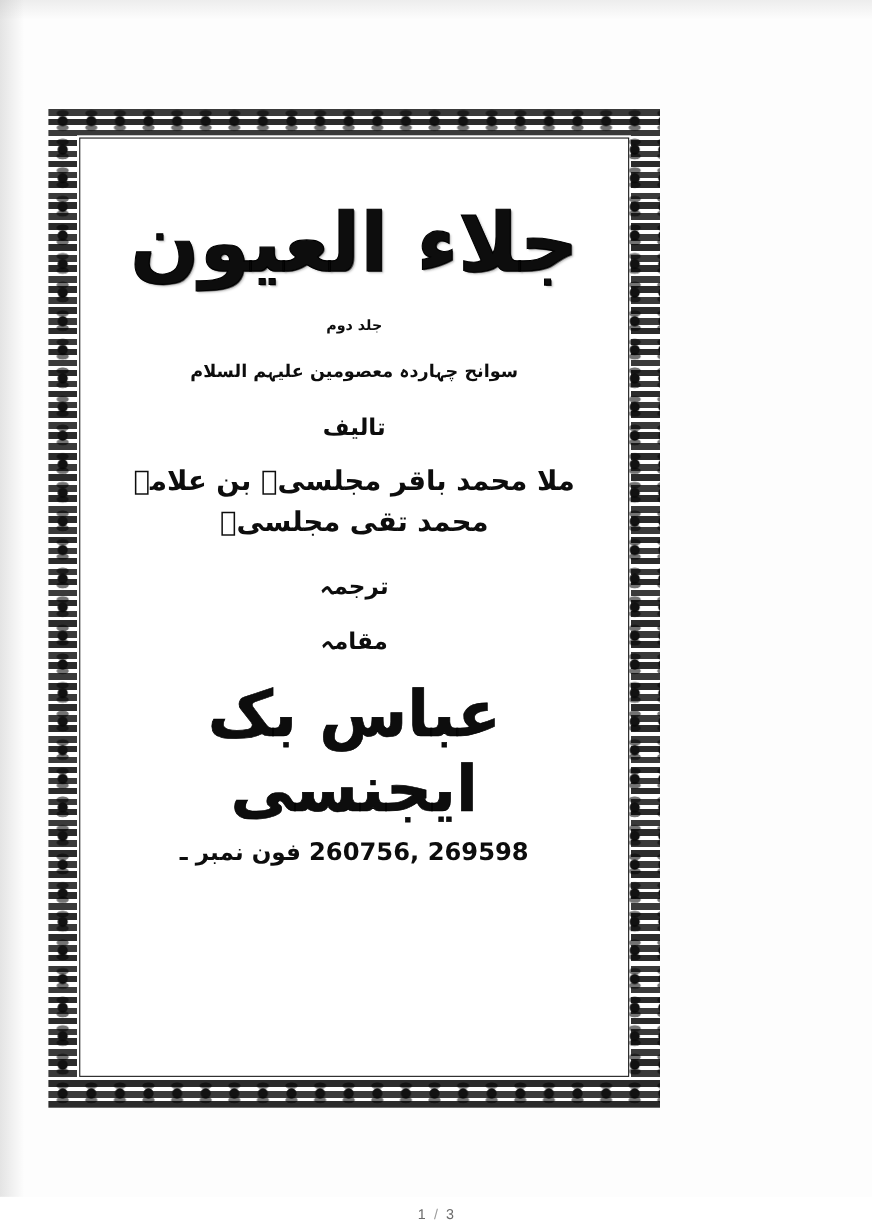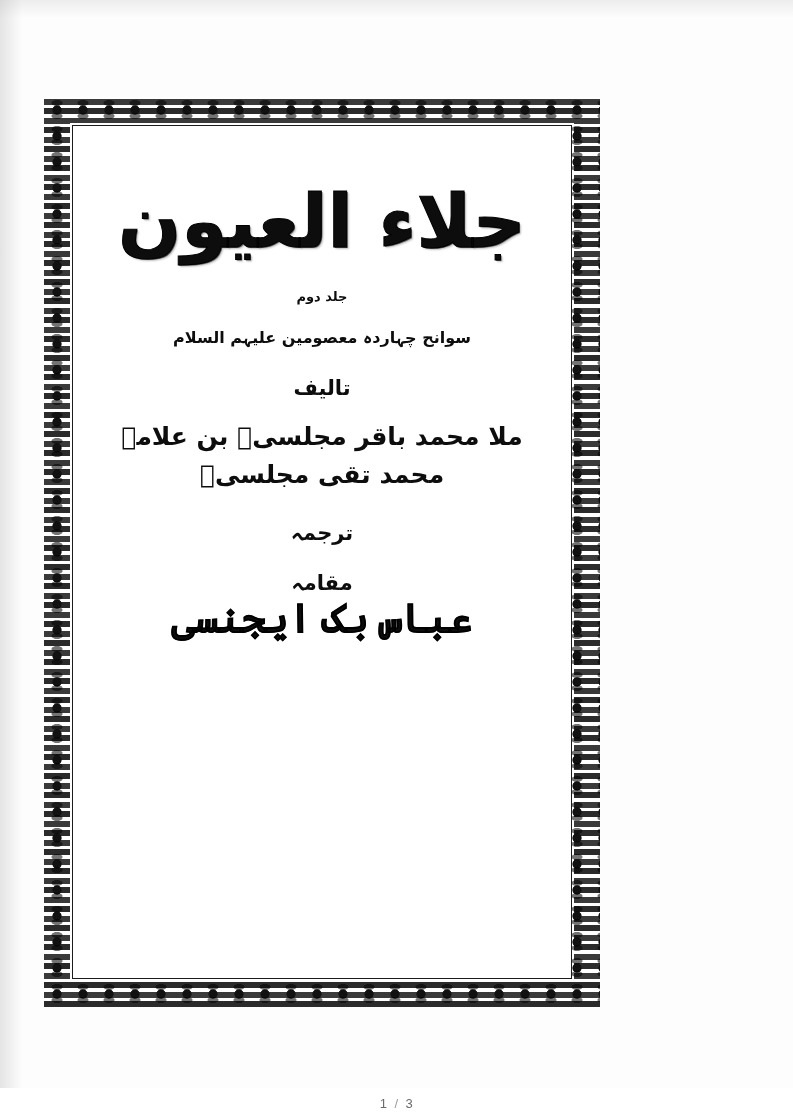--- a/index.html
+++ b/index.html
@@ -138,25 +138,25 @@
   }
 
   .translator-line {
     font-size: 23px;
     font-weight: 600;
     margin-top: 18px;
     line-height: 1.55;
   }
 
   .publisher-name {
-    font-size: 40px;
+    font-size: 58px;
     font-weight: 700;
+    margin-top: 20px;
     -webkit-text-stroke: .6px #000;
     letter-spacing: 1px;
-    font-family: Liberation Serif, serif;
   }
 
   .address-line {
     font-size: 20px;
     font-weight: 600;
     margin-top: 16px;
     line-height: 1.5;
   }
 
   .phone-line {
@@ -233,20 +233,24 @@
     <div class="author-line">ملا محمد باقر مجلسیؒ بن علامہ محمد تقی مجلسیؒ</div>
 
     <div class="label-line">ترجمہ</div>
 
 
     <div class="label-line">مقامہ</div>
 
     <div class="publisher-name">عباس بک ایجنسی</div>
 
 
+    <div class="phone-line">
+      <span class="phone-digits">260756, 269598</span>
+      <span>فون نمبر ـ</span>
+    </div>
 
   </div>
 </div>
 
 <div class="page-indicator">
   <span>1</span>
   <span class="sep">/</span>
   <span>3</span>
 </div>
 

